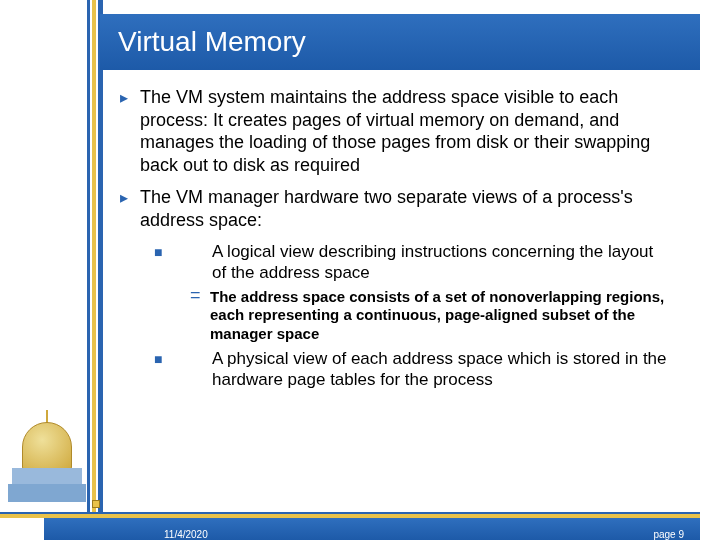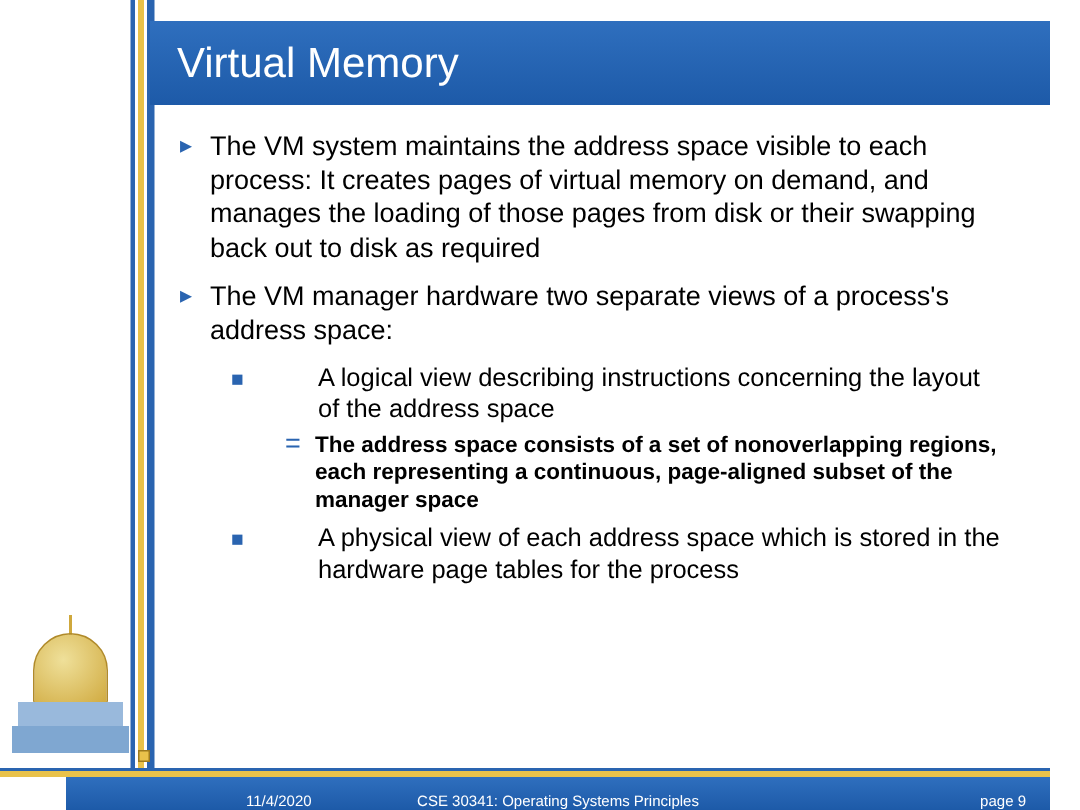--- a/index.html
+++ b/index.html
@@ -107,16 +107,15 @@
     <div class="dome"></div>
     <div class="base1"></div>
     <div class="base2"></div>
   </div>
   <div class="small-sq"></div>
 
   <div class="footer-blueline"></div>
   <div class="footer-gold"></div>
   <div class="footer">
     <span class="date">11/4/2020</span>
-    <span class="course">CSE 30341: Operating Systems Principles</span>
     <span class="page">page 9</span>
   </div>
 </div>
 
 </body></html>

